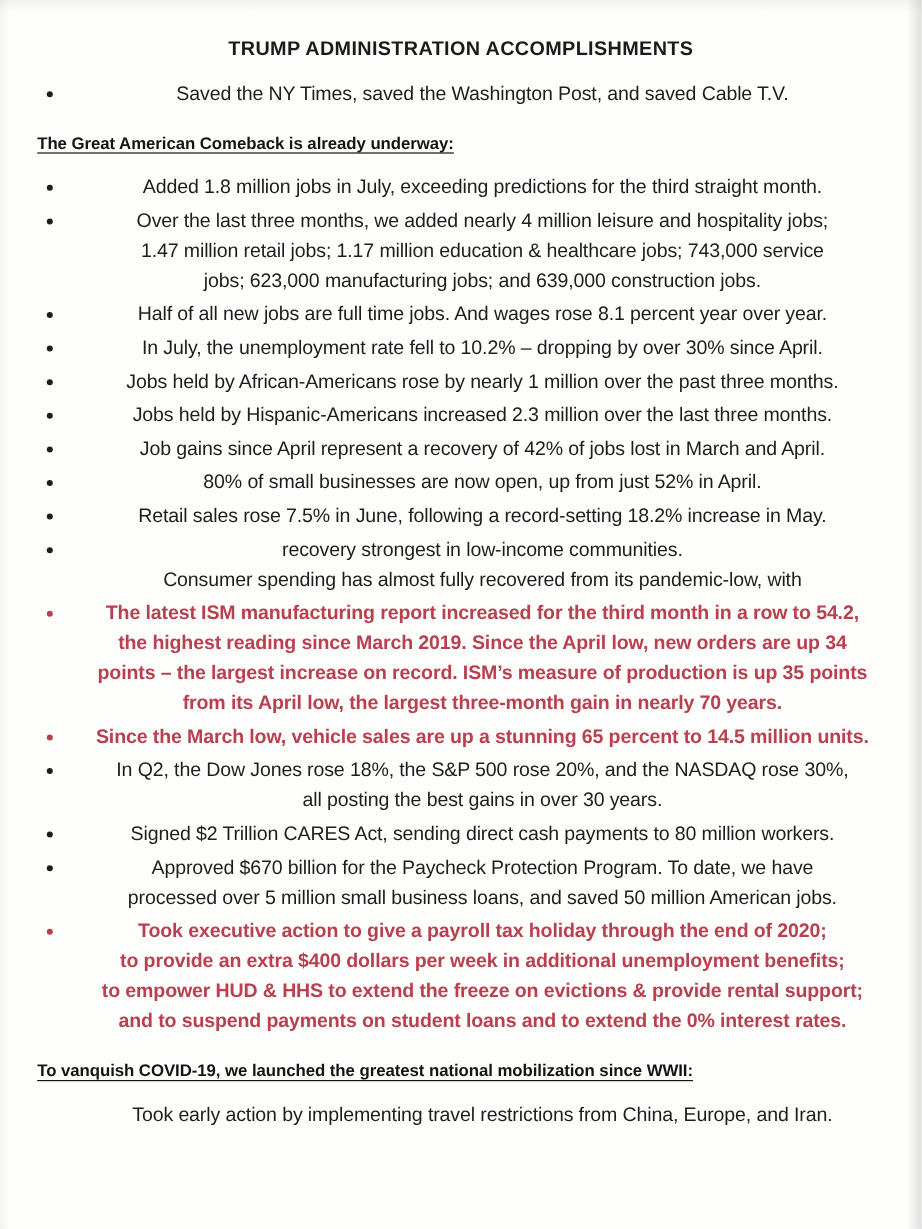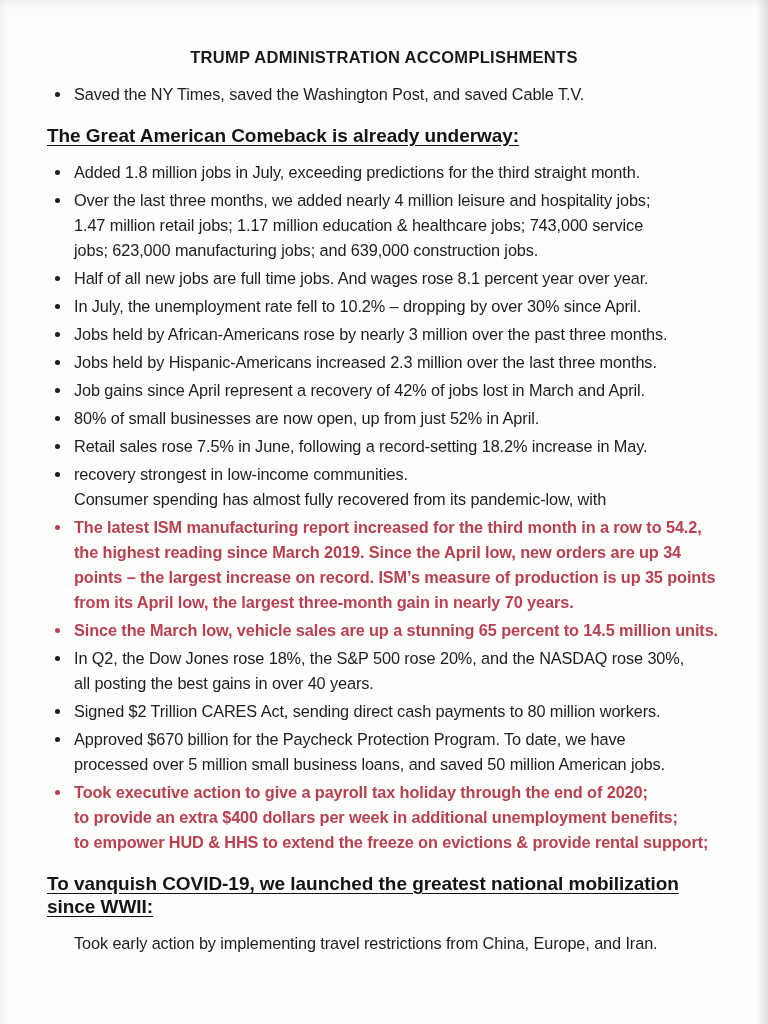--- a/index.html
+++ b/index.html
@@ -14,21 +14,21 @@
     color: #1d1d1d;
     overflow: hidden;
     position: relative;
   }
   .page {
     position: relative;
     width: 768px;
     height: 1024px;
     background: #fdfdfc;
     box-sizing: border-box;
-    padding: 16px;
+    padding: 0;
   }
   
   .scan-edge-right {
     position: absolute;
     top: 0;
     right: 0;
     width: 12px;
     height: 1024px;
     background: linear-gradient(to right, rgba(180,180,180,0) 0%, rgba(170,170,170,0.22) 60%, rgba(150,150,150,0.30) 100%);
     pointer-events: none;
@@ -60,34 +60,35 @@
     text-align: center;
     font-size: 16.5px;
     font-weight: bold;
     letter-spacing: 0.3px;
     color: #1b1b1b;
     margin: 0 0 14px 0;
     line-height: 22px;
   }
 
   .section-heading {
-    font-size: 19px;
+    font-size: 14px;
     font-weight: bold;
     color: #141414;
     text-decoration: underline;
     text-underline-offset: 3px;
     margin: 17px 0 13px 9px;
     line-height: 23px;
     letter-spacing: -0.05px;
   }
 
   ul.bullets {
     list-style: none;
     margin: 0;
     padding: 0;
+    text-align: center;
   }
   li.bullet {
     position: relative;
     padding-left: 27px;
     margin: 0 0 3px 9px;
     font-size: 16.3px;
     line-height: 25px;
     color: #1d1d1d;
     letter-spacing: -0.1px;
   }
@@ -145,21 +146,21 @@
           <li class="bullet">
             <span class="dot"></span>
             <span class="line">Half of all new jobs are full time jobs. And wages rose 8.1 percent year over year.</span>
           </li>
           <li class="bullet">
             <span class="dot"></span>
             <span class="line">In July, the unemployment rate fell to 10.2% – dropping by over 30% since April.</span>
           </li>
           <li class="bullet">
             <span class="dot"></span>
-            <span class="line">Jobs held by African-Americans rose by nearly 3 million over the past three months.</span>
+            <span class="line">Jobs held by African-Americans rose by nearly 1 million over the past three months.</span>
           </li>
           <li class="bullet">
             <span class="dot"></span>
             <span class="line">Jobs held by Hispanic-Americans increased 2.3 million over the last three months.</span>
           </li>
           <li class="bullet">
             <span class="dot"></span>
             <span class="line">Job gains since April represent a recovery of 42% of jobs lost in March and April.</span>
           </li>
           <li class="bullet">
@@ -182,38 +183,39 @@
             <span class="line">points – the largest increase on record. ISM’s measure of production is up 35 points</span>
             <span class="line">from its April low, the largest three-month gain in nearly 70 years.</span>
           </li>
           <li class="bullet red">
             <span class="dot"></span>
             <span class="line">Since the March low, vehicle sales are up a stunning 65 percent to 14.5 million units.</span>
           </li>
           <li class="bullet">
             <span class="dot"></span>
             <span class="line">In Q2, the Dow Jones rose 18%, the S&amp;P 500 rose 20%, and the NASDAQ rose 30%,</span>
-            <span class="line">all posting the best gains in over 40 years.</span>
+            <span class="line">all posting the best gains in over 30 years.</span>
           </li>
         </ul>
         <ul class="bullets">
           <li class="bullet">
             <span class="dot"></span>
             <span class="line">Signed $2 Trillion CARES Act, sending direct cash payments to 80 million workers.</span>
           </li>
           <li class="bullet">
             <span class="dot"></span>
             <span class="line">Approved $670 billion for the Paycheck Protection Program. To date, we have</span>
             <span class="line">processed over 5 million small business loans, and saved 50 million American jobs.</span>
           </li>
           <li class="bullet red">
             <span class="dot"></span>
             <span class="line">Took executive action to give a payroll tax holiday through the end of 2020;</span>
             <span class="line">to provide an extra $400 dollars per week in additional unemployment benefits;</span>
             <span class="line">to empower HUD &amp; HHS to extend the freeze on evictions &amp; provide rental support;</span>
+            <span class="line">and to suspend payments on student loans and to extend the 0% interest rates.</span>
           </li>
         </ul>
         <div class="section-heading">To vanquish COVID-19, we launched the greatest national mobilization since WWII:</div>
         <ul class="bullets">
           <li class="bullet">
             <span class="line">Took early action by implementing travel restrictions from China, Europe, and Iran.</span>
           </li>
         </ul>
       </div>
   </div>

